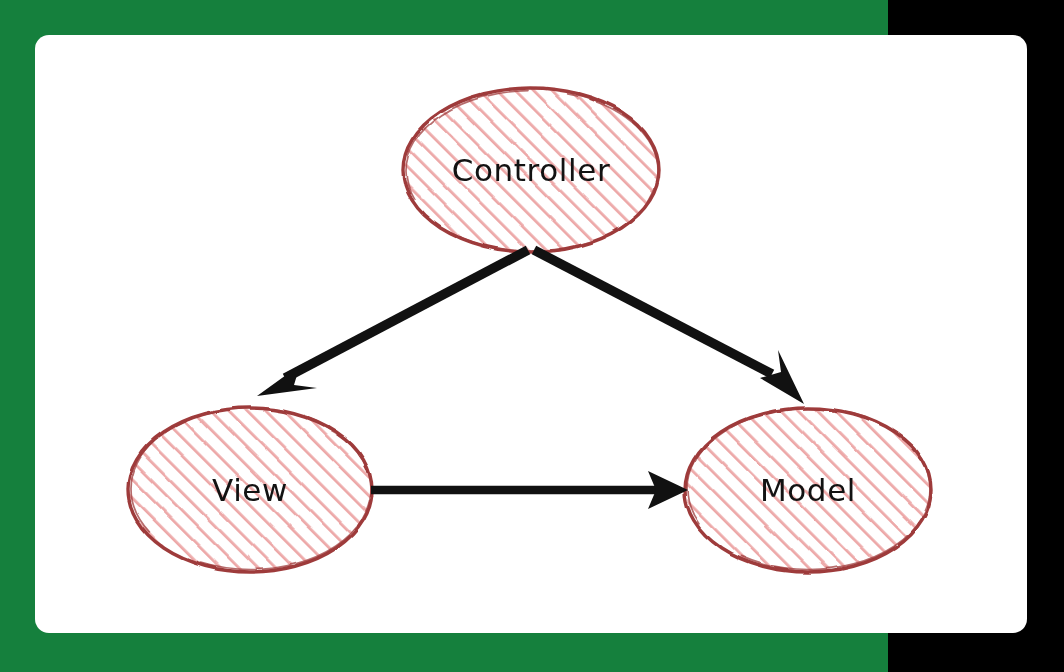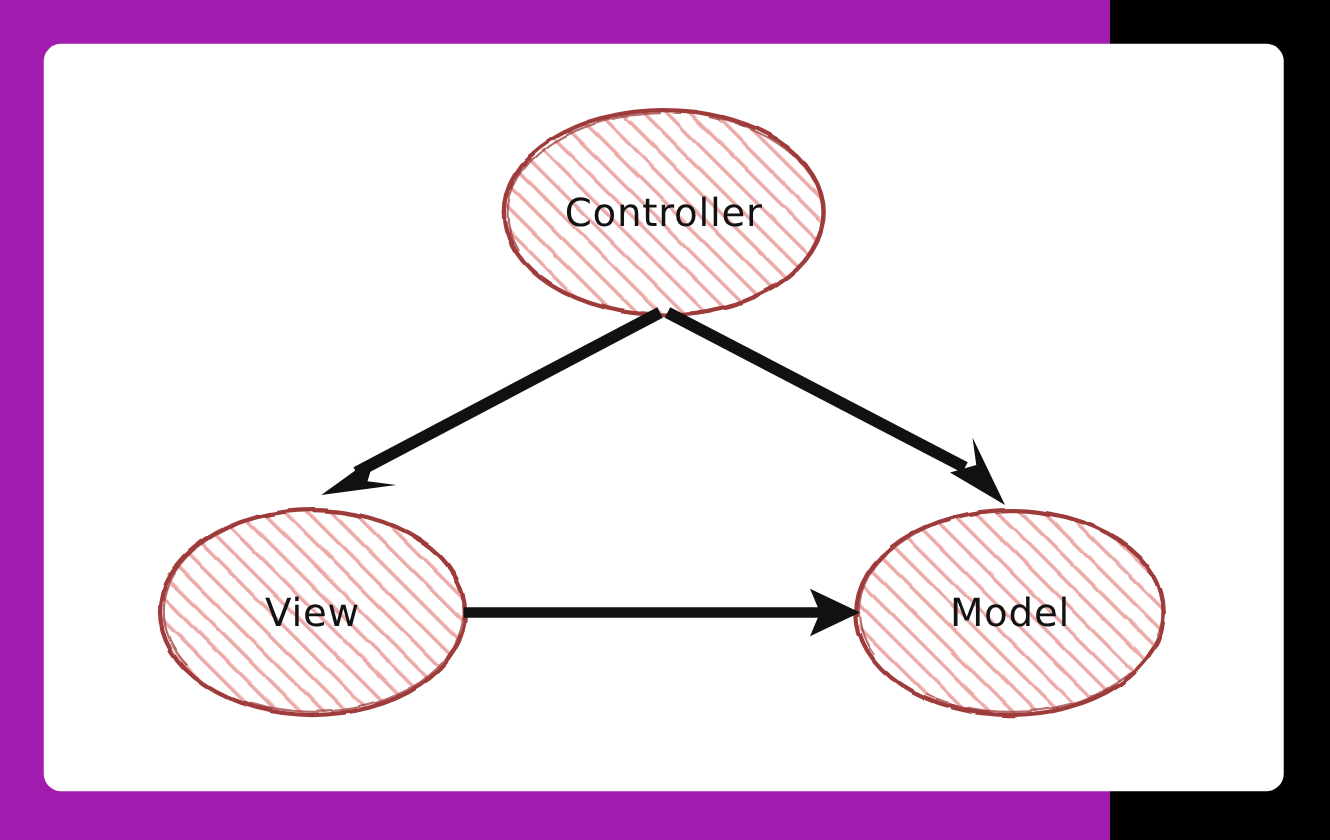--- a/index.html
+++ b/index.html
@@ -11,21 +11,21 @@
   body {
     width: 1064px;
     height: 672px;
     overflow: hidden;
     font-family: "DejaVu Sans", sans-serif;
   }
   #stage {
     position: relative;
     width: 888px;
     height: 672px;
-    background: #a21caf;
+    background: #15803d;
   }
   #canvas-surface {
     position: absolute;
     left: 35px;
     top: 35px;
     width: 992px;
     height: 598px;
     background: #ffffff;
     border-radius: 14px;
     overflow: hidden;

